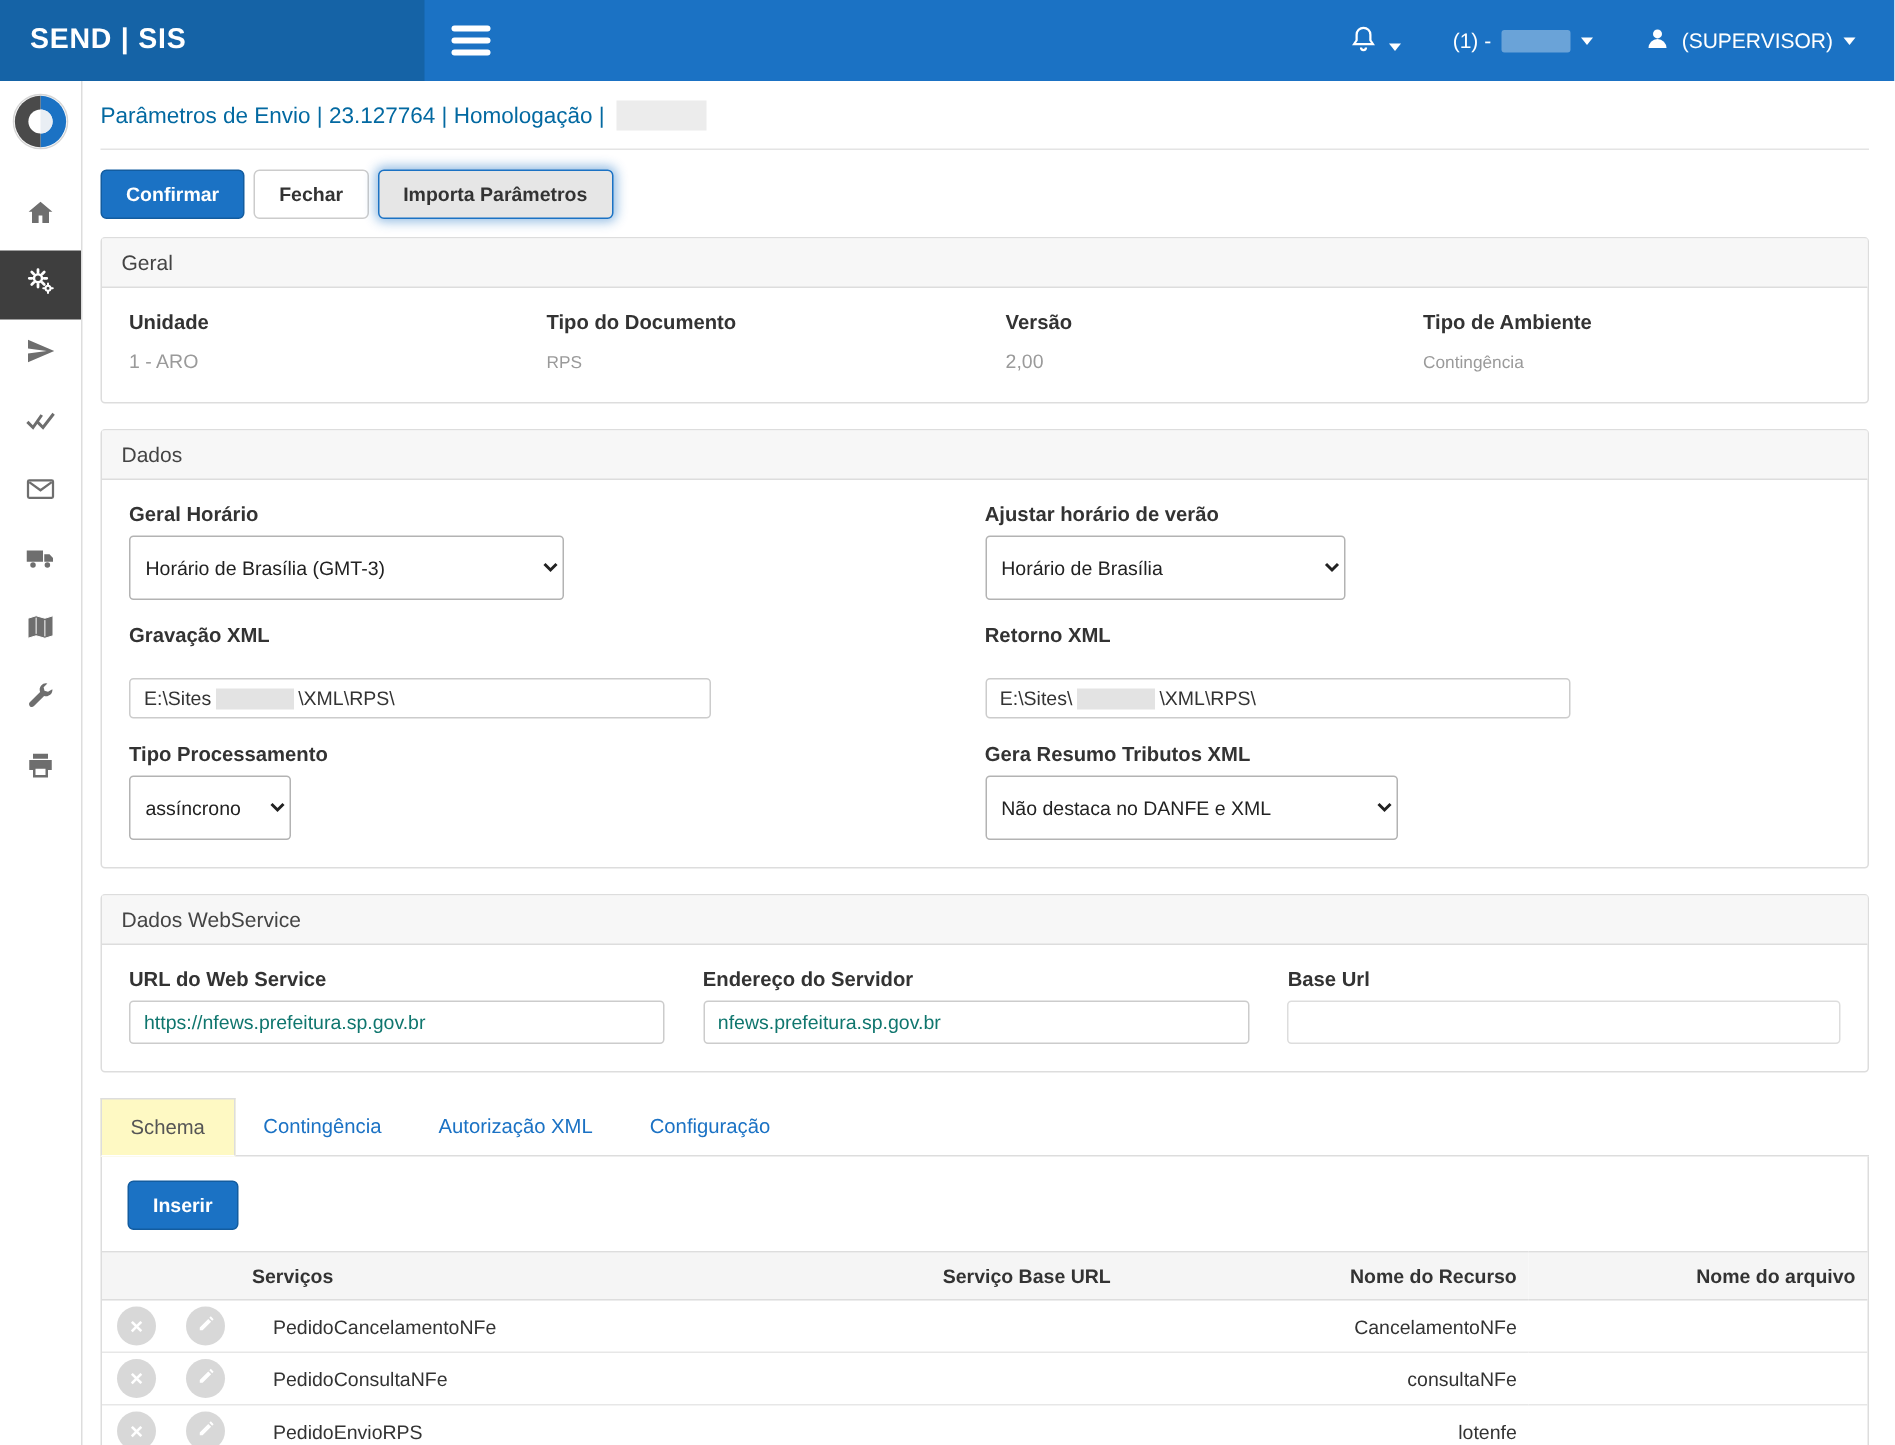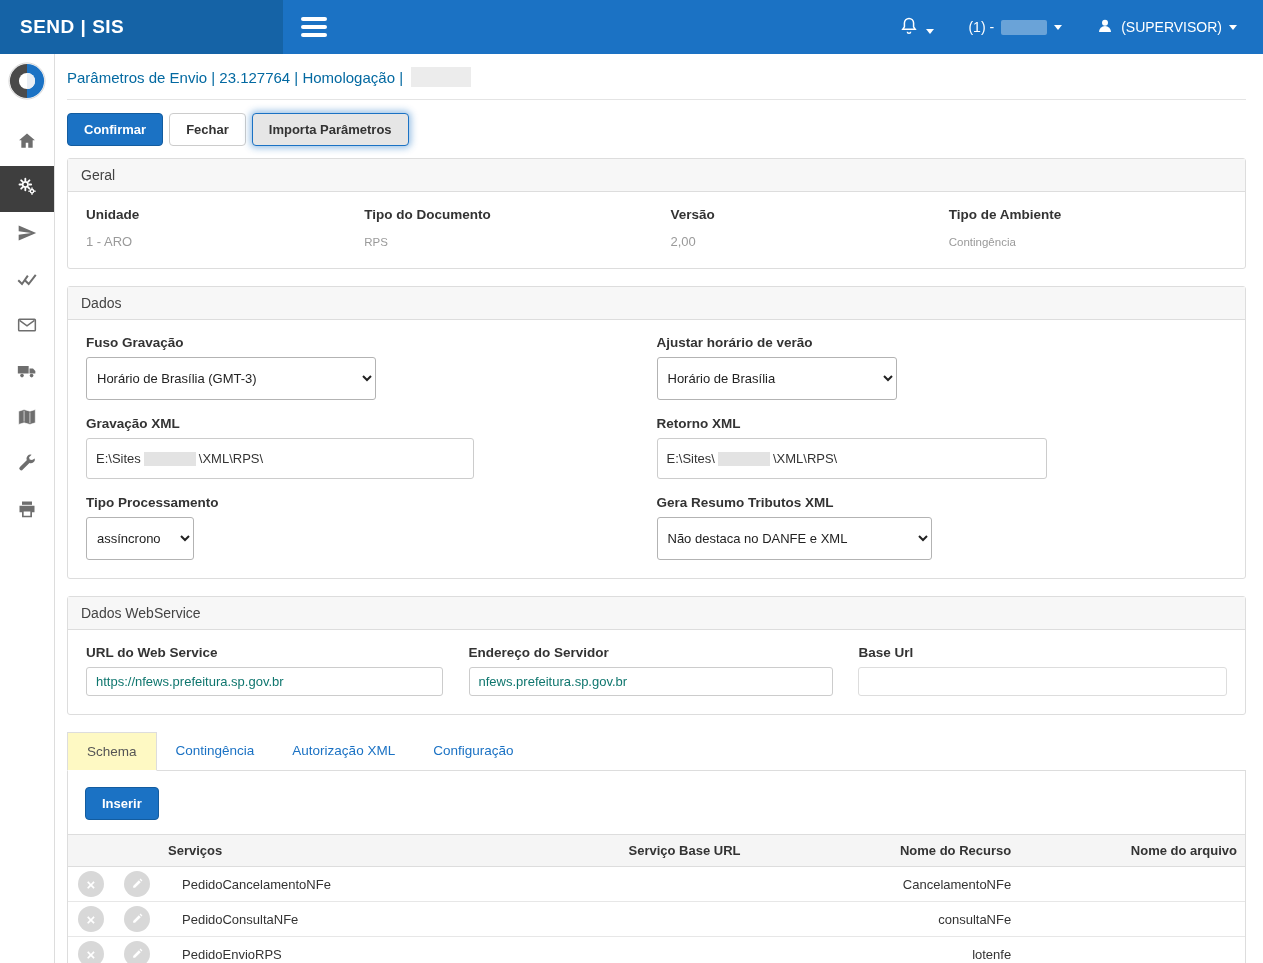--- a/index.html
+++ b/index.html
@@ -49,21 +49,21 @@
   .panel-body { padding:15px 18px 18px; }
 
   .geral-grid { display:grid; grid-template-columns:1fr 1.1fr 1fr 1fr; }
   .field-label { font-weight:bold; font-size:13.5px; color:#333; display:block; margin-bottom:10px; }
   .field-value { color:#9a9a9a; font-size:13px; }
 
   .dados-grid { display:grid; grid-template-columns:1fr 1fr; row-gap:16px; }
   .form-group label { display:block; font-weight:bold; font-size:13.5px; margin-bottom:7px; color:#333; }
   select { height:43px; border:1px solid #b3b3b3; border-radius:3px; background:#fff; font-family:inherit; font-size:13px; padding:2px 6px; color:#222; }
   input.text { height:29px; border:1px solid #ccc; border-radius:3px; font-family:inherit; font-size:13px; padding:2px 9px; color:#0f766e; }
-  .fake-input { height:41px; border:1px solid #ccc; border-radius:3px; display:inline-flex; align-items:center; padding:0 9px; font-size:13px; gap:3px; background:#fff; }
+  .fake-input { height:27px; border:1px solid #ccc; border-radius:3px; display:inline-flex; align-items:center; padding:0 9px; font-size:13px; gap:3px; background:#fff;margin-top:14px; }
   .redact-input { width:52px; height:14px; background:#e3e3e3; display:inline-block; }
 
   .ws-grid { display:grid; grid-template-columns:1fr 1.02fr 1fr; column-gap:14px; }
 
   
   .tabs { display:flex; border-bottom:1px solid #ddd; margin-top:4px; }
   .tab { padding:11px 19px; font-size:13.5px; color:#1b72c4; cursor:pointer; }
   .tab.active { background:#fef9c3; color:#555; border:1px solid #ddd; border-bottom:1px solid #fff; margin-bottom:-1px; cursor:default; }
   .tab-panel { border:1px solid #ddd; border-top:none; padding:16px 0 28px; }
   .tab-panel .btn-primary { margin:0 0 14px 17px; }
@@ -229,21 +229,21 @@
             <span class="field-label">Tipo de Ambiente</span>
             <span class="field-value" style="font-size:11.5px">Contingência</span>
           </div>
         </div>
       </div>
 
       <div class="panel">
         <div class="panel-header">Dados</div>
         <div class="panel-body dados-grid">
           <div class="form-group">
-            <label>Fuso Gravação</label>
+            <label>Geral Horário</label>
             <select style="width:290px">
               <option>Horário de Brasília (GMT-3)</option>
             </select>
           </div>
           <div class="form-group">
             <label>Ajustar horário de verão</label>
             <select style="width:240px">
               <option>Horário de Brasília</option>
             </select>
           </div>

